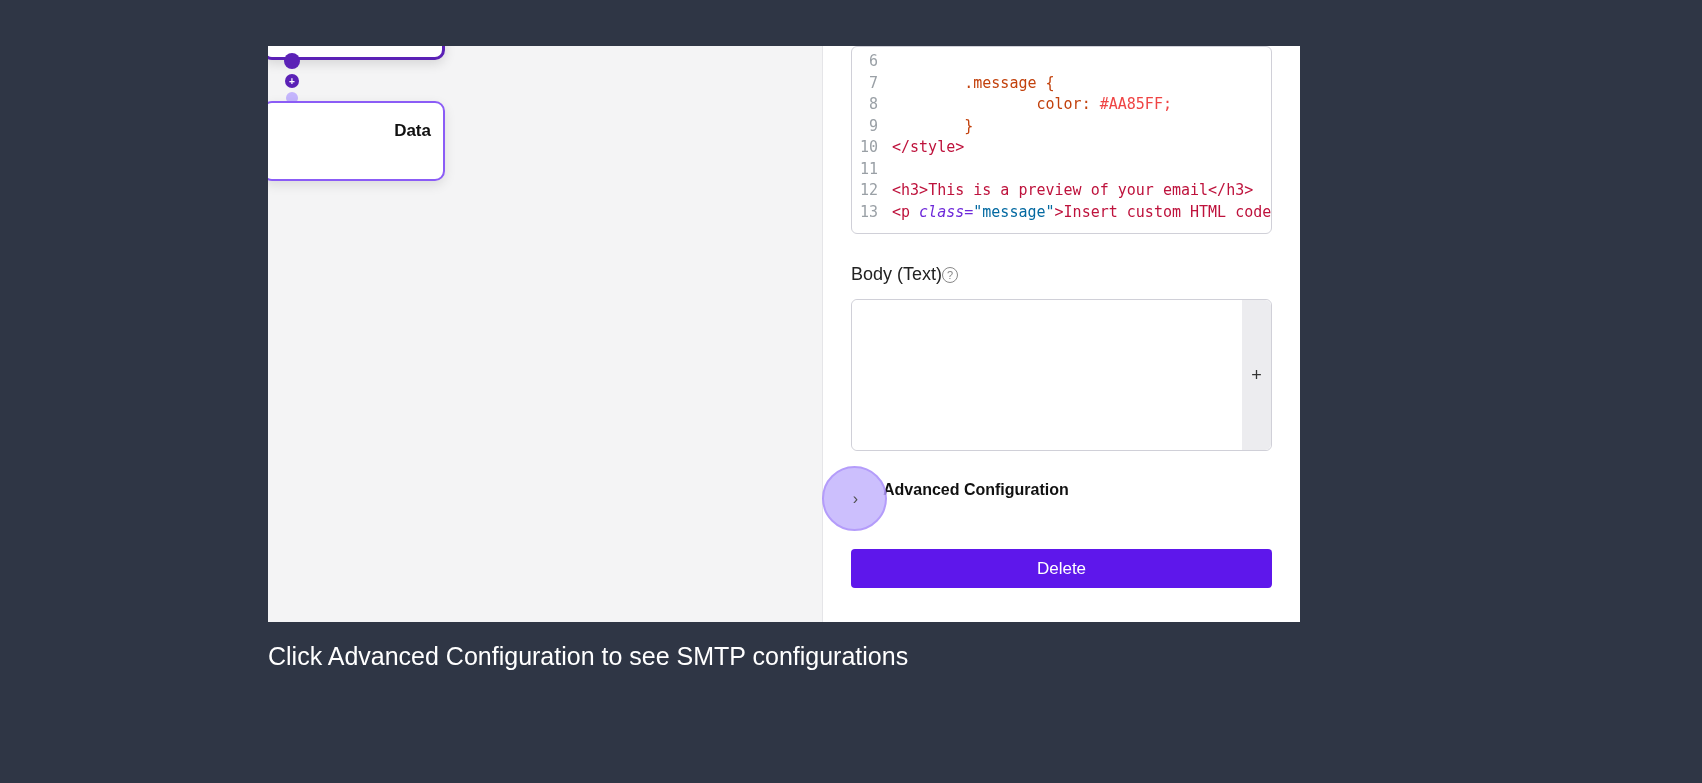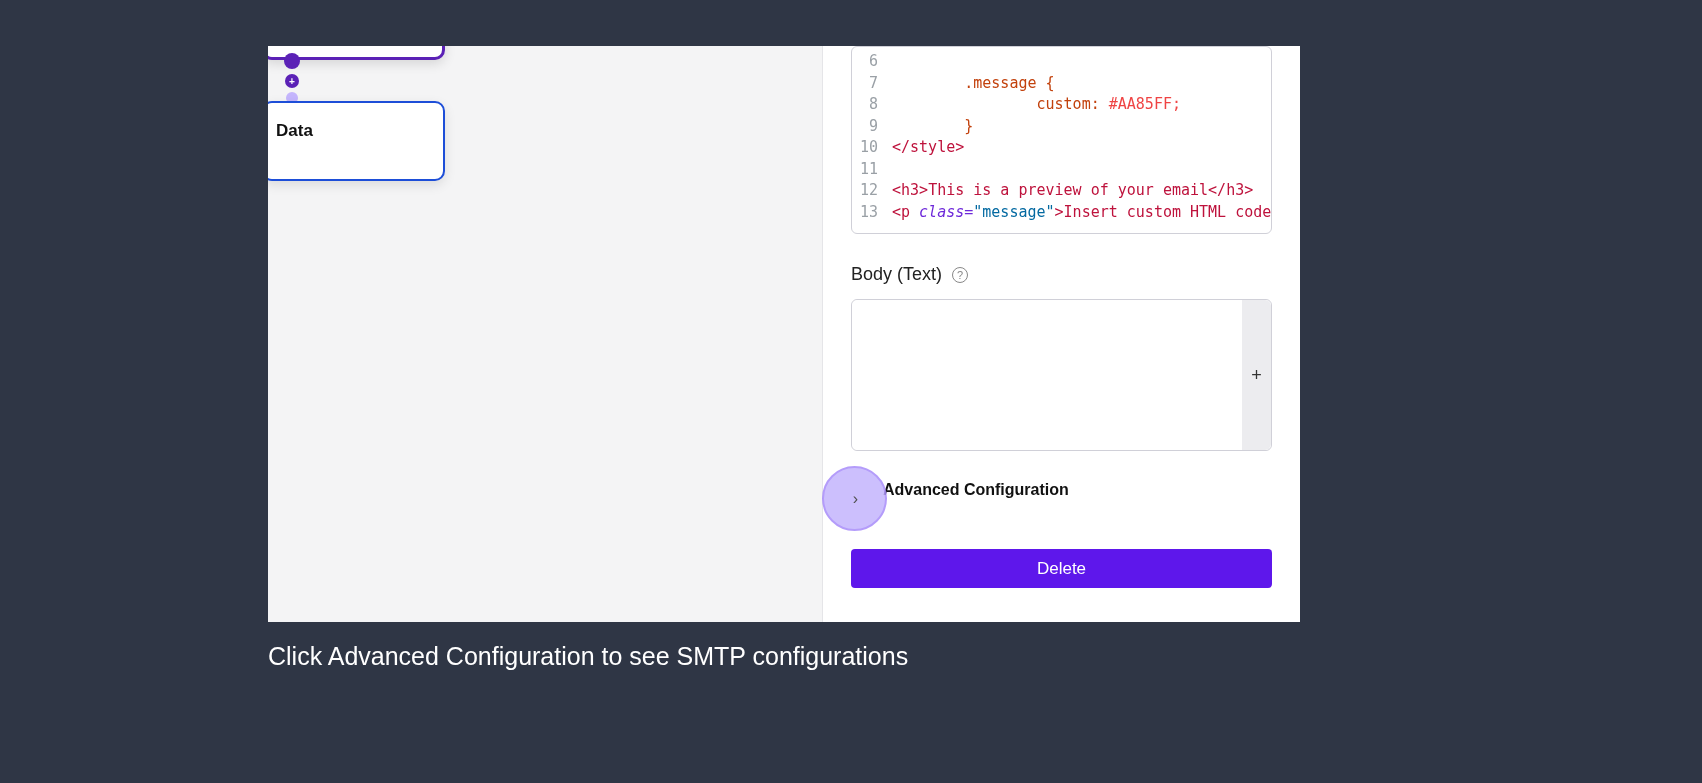--- a/index.html
+++ b/index.html
@@ -75,24 +75,25 @@
       background: #c4b5fd;
       border-radius: 50%;
     }
     .node-box-bottom {
       position: absolute;
       left: -6px;
       top: 55px;
       width: 183px;
       height: 80px;
       background: #fff;
-      border: 2px solid #1d4ed8;
+      border: 2px solid #8b5cf6;
       border-radius: 10px;
       box-shadow: 0 4px 12px rgba(0,0,0,0.1);
       padding: 18px 12px;
+      text-align: right;
     }
     .node-text {
       font-size: 17px;
       font-weight: 700;
       color: #111;
     }
     .sidebar-panel {
       position: absolute;
       right: 0;
       top: 0;
@@ -133,21 +134,20 @@
     .tok-brace { color: #c2410c; }
     .tok-prop { color: #c2410c; }
     .tok-value { color: #ef4444; }
     .tok-tag { color: #be123c; }
     .tok-attr { color: #6d28d9; font-style: italic; }
     .tok-string { color: #0369a1; }
     .tok-text { color: #be123c; }
     .field-label-row {
       display: flex;
       align-items: center;
-      gap: 10px;
       margin-top: 30px;
       margin-bottom: 14px;
     }
     .field-label {
       font-size: 18px;
       color: #222;
     }
     .help-icon {
       width: 16px;
       height: 16px;
@@ -269,21 +269,21 @@
       <div class="code-line">
         <span class="line-number">6</span>
         <span class="code-content"></span>
       </div>
       <div class="code-line">
         <span class="line-number">7</span>
         <span class="code-content">        <span class="tok-selector">.message</span><span class="tok-brace"> {</span></span>
       </div>
       <div class="code-line">
         <span class="line-number">8</span>
-        <span class="code-content">                <span class="tok-prop">custom:</span><span class="tok-value"> #AA85FF;</span></span>
+        <span class="code-content">                <span class="tok-prop">color:</span><span class="tok-value"> #AA85FF;</span></span>
       </div>
       <div class="code-line">
         <span class="line-number">9</span>
         <span class="code-content">        <span class="tok-brace">}</span></span>
       </div>
       <div class="code-line">
         <span class="line-number">10</span>
         <span class="code-content"><span class="tok-tag">&lt;/style&gt;</span></span>
       </div>
       <div class="code-line">

